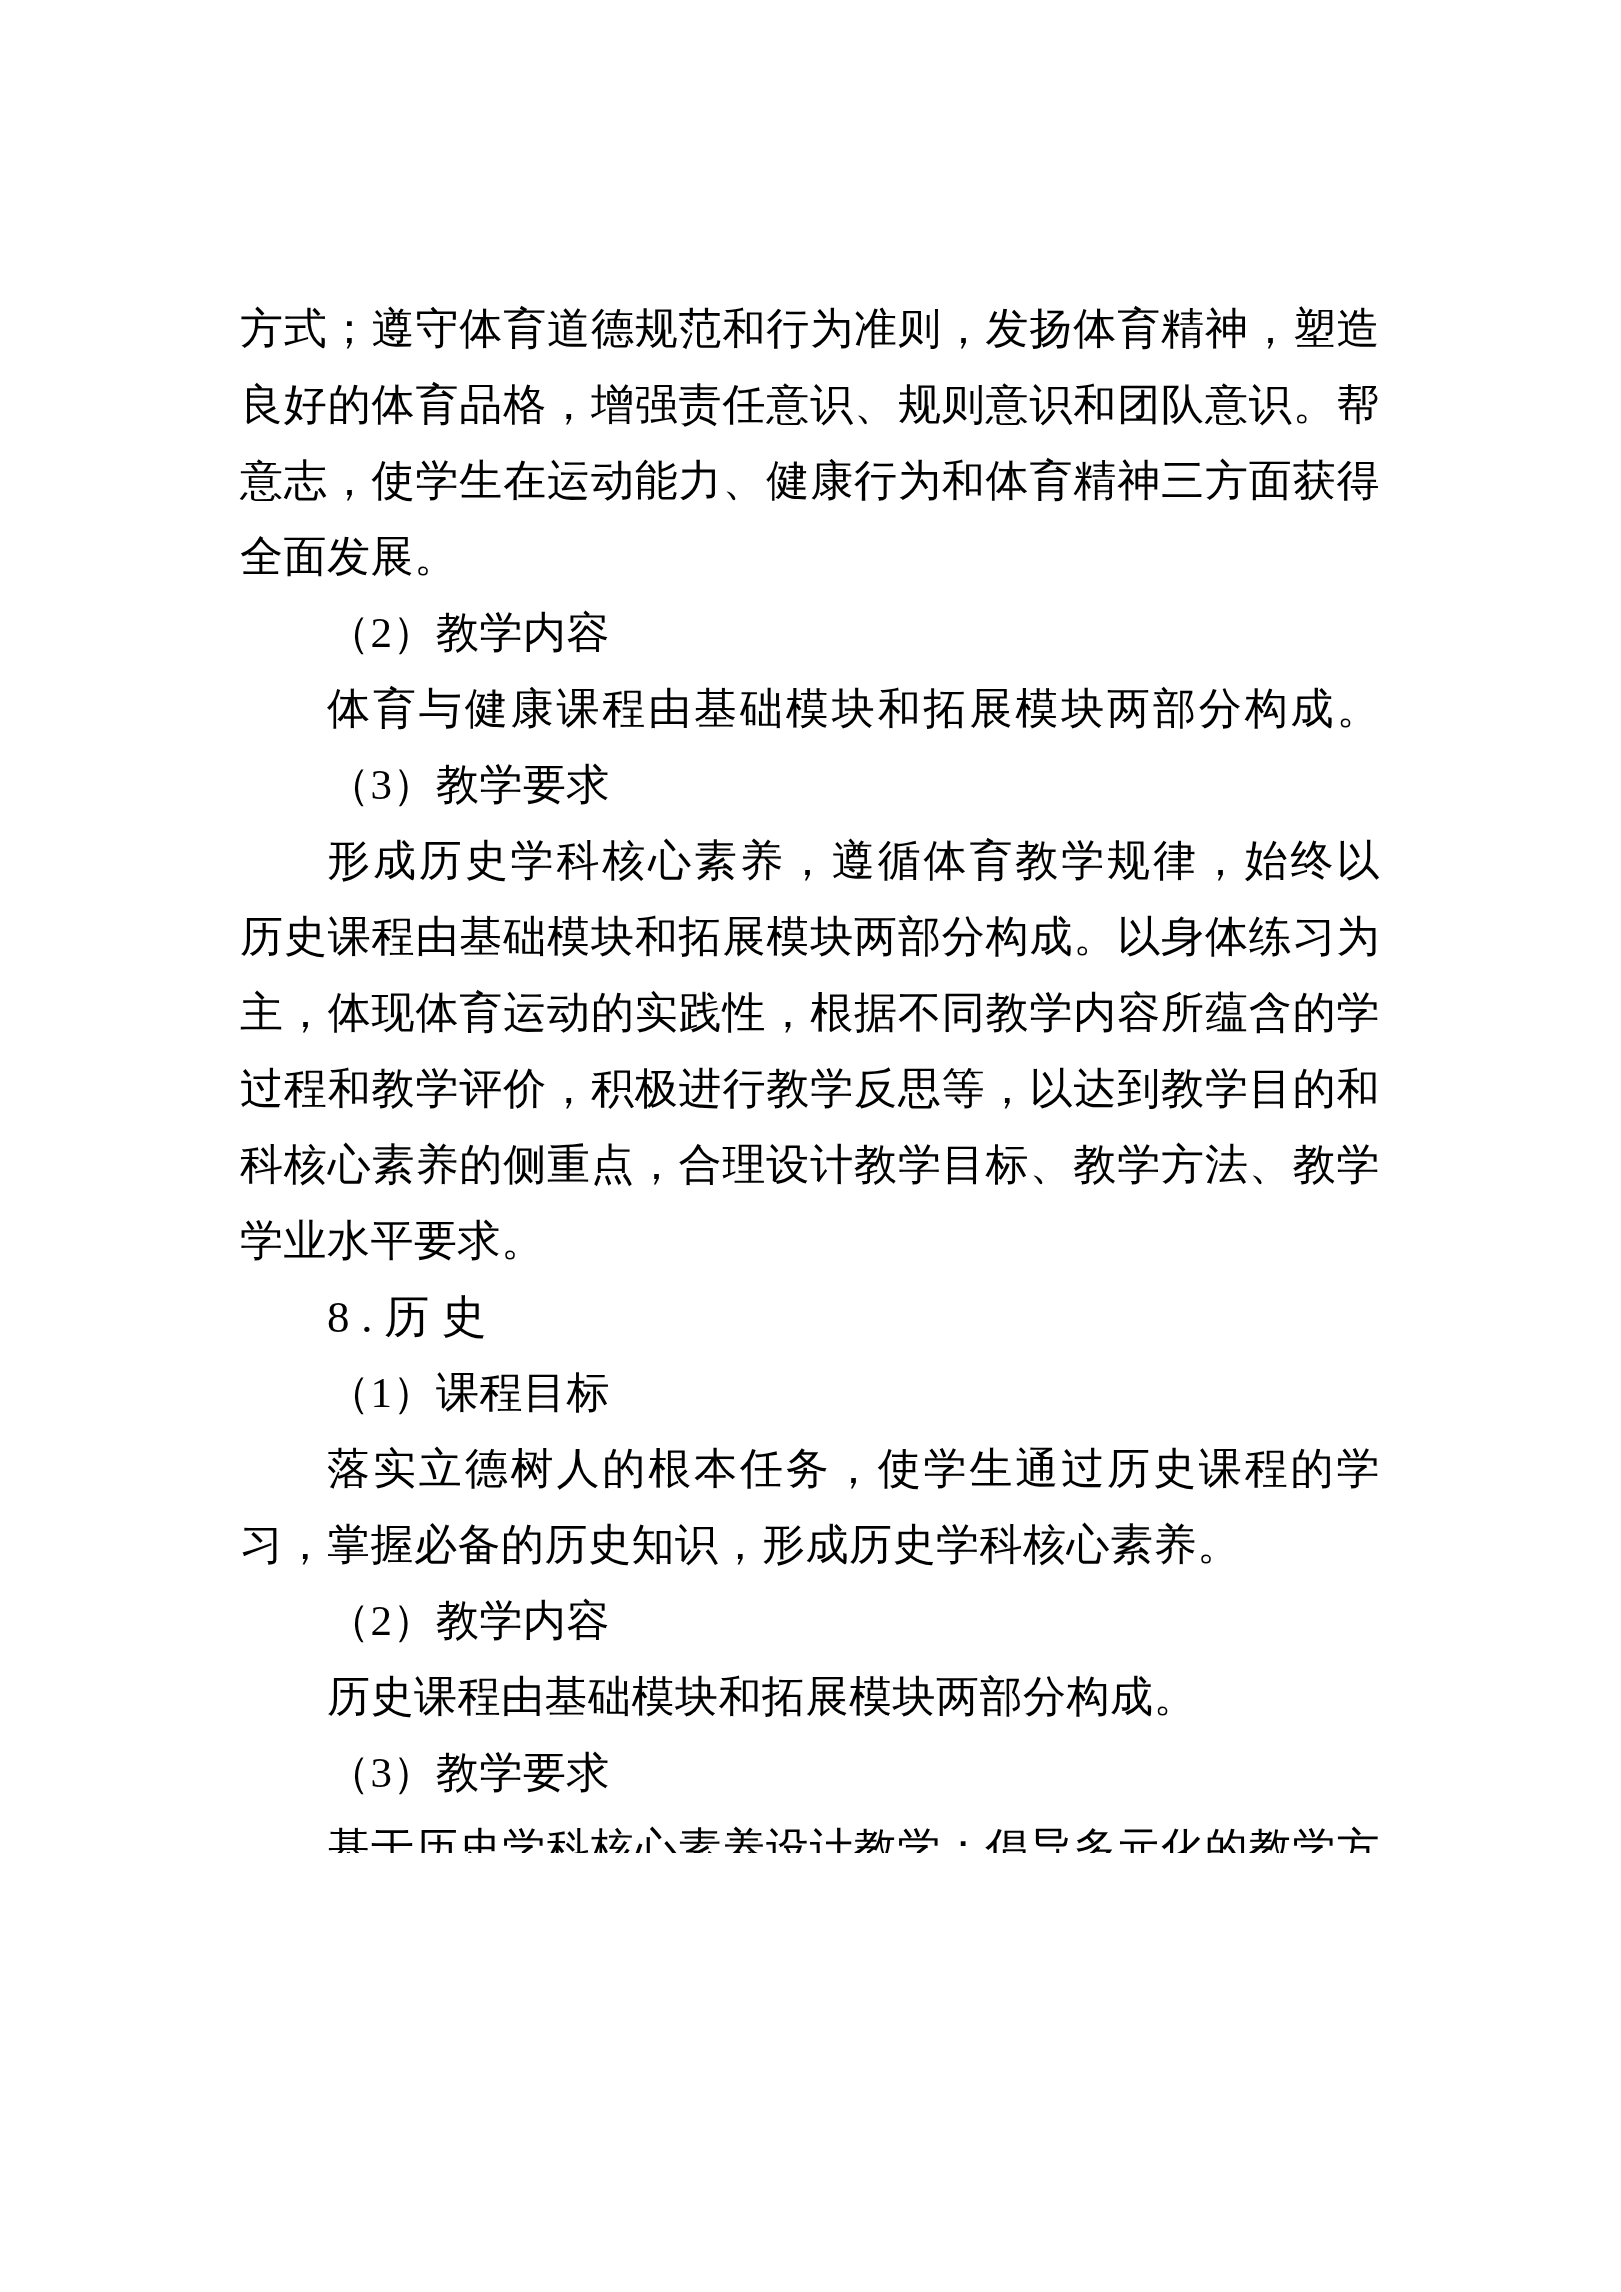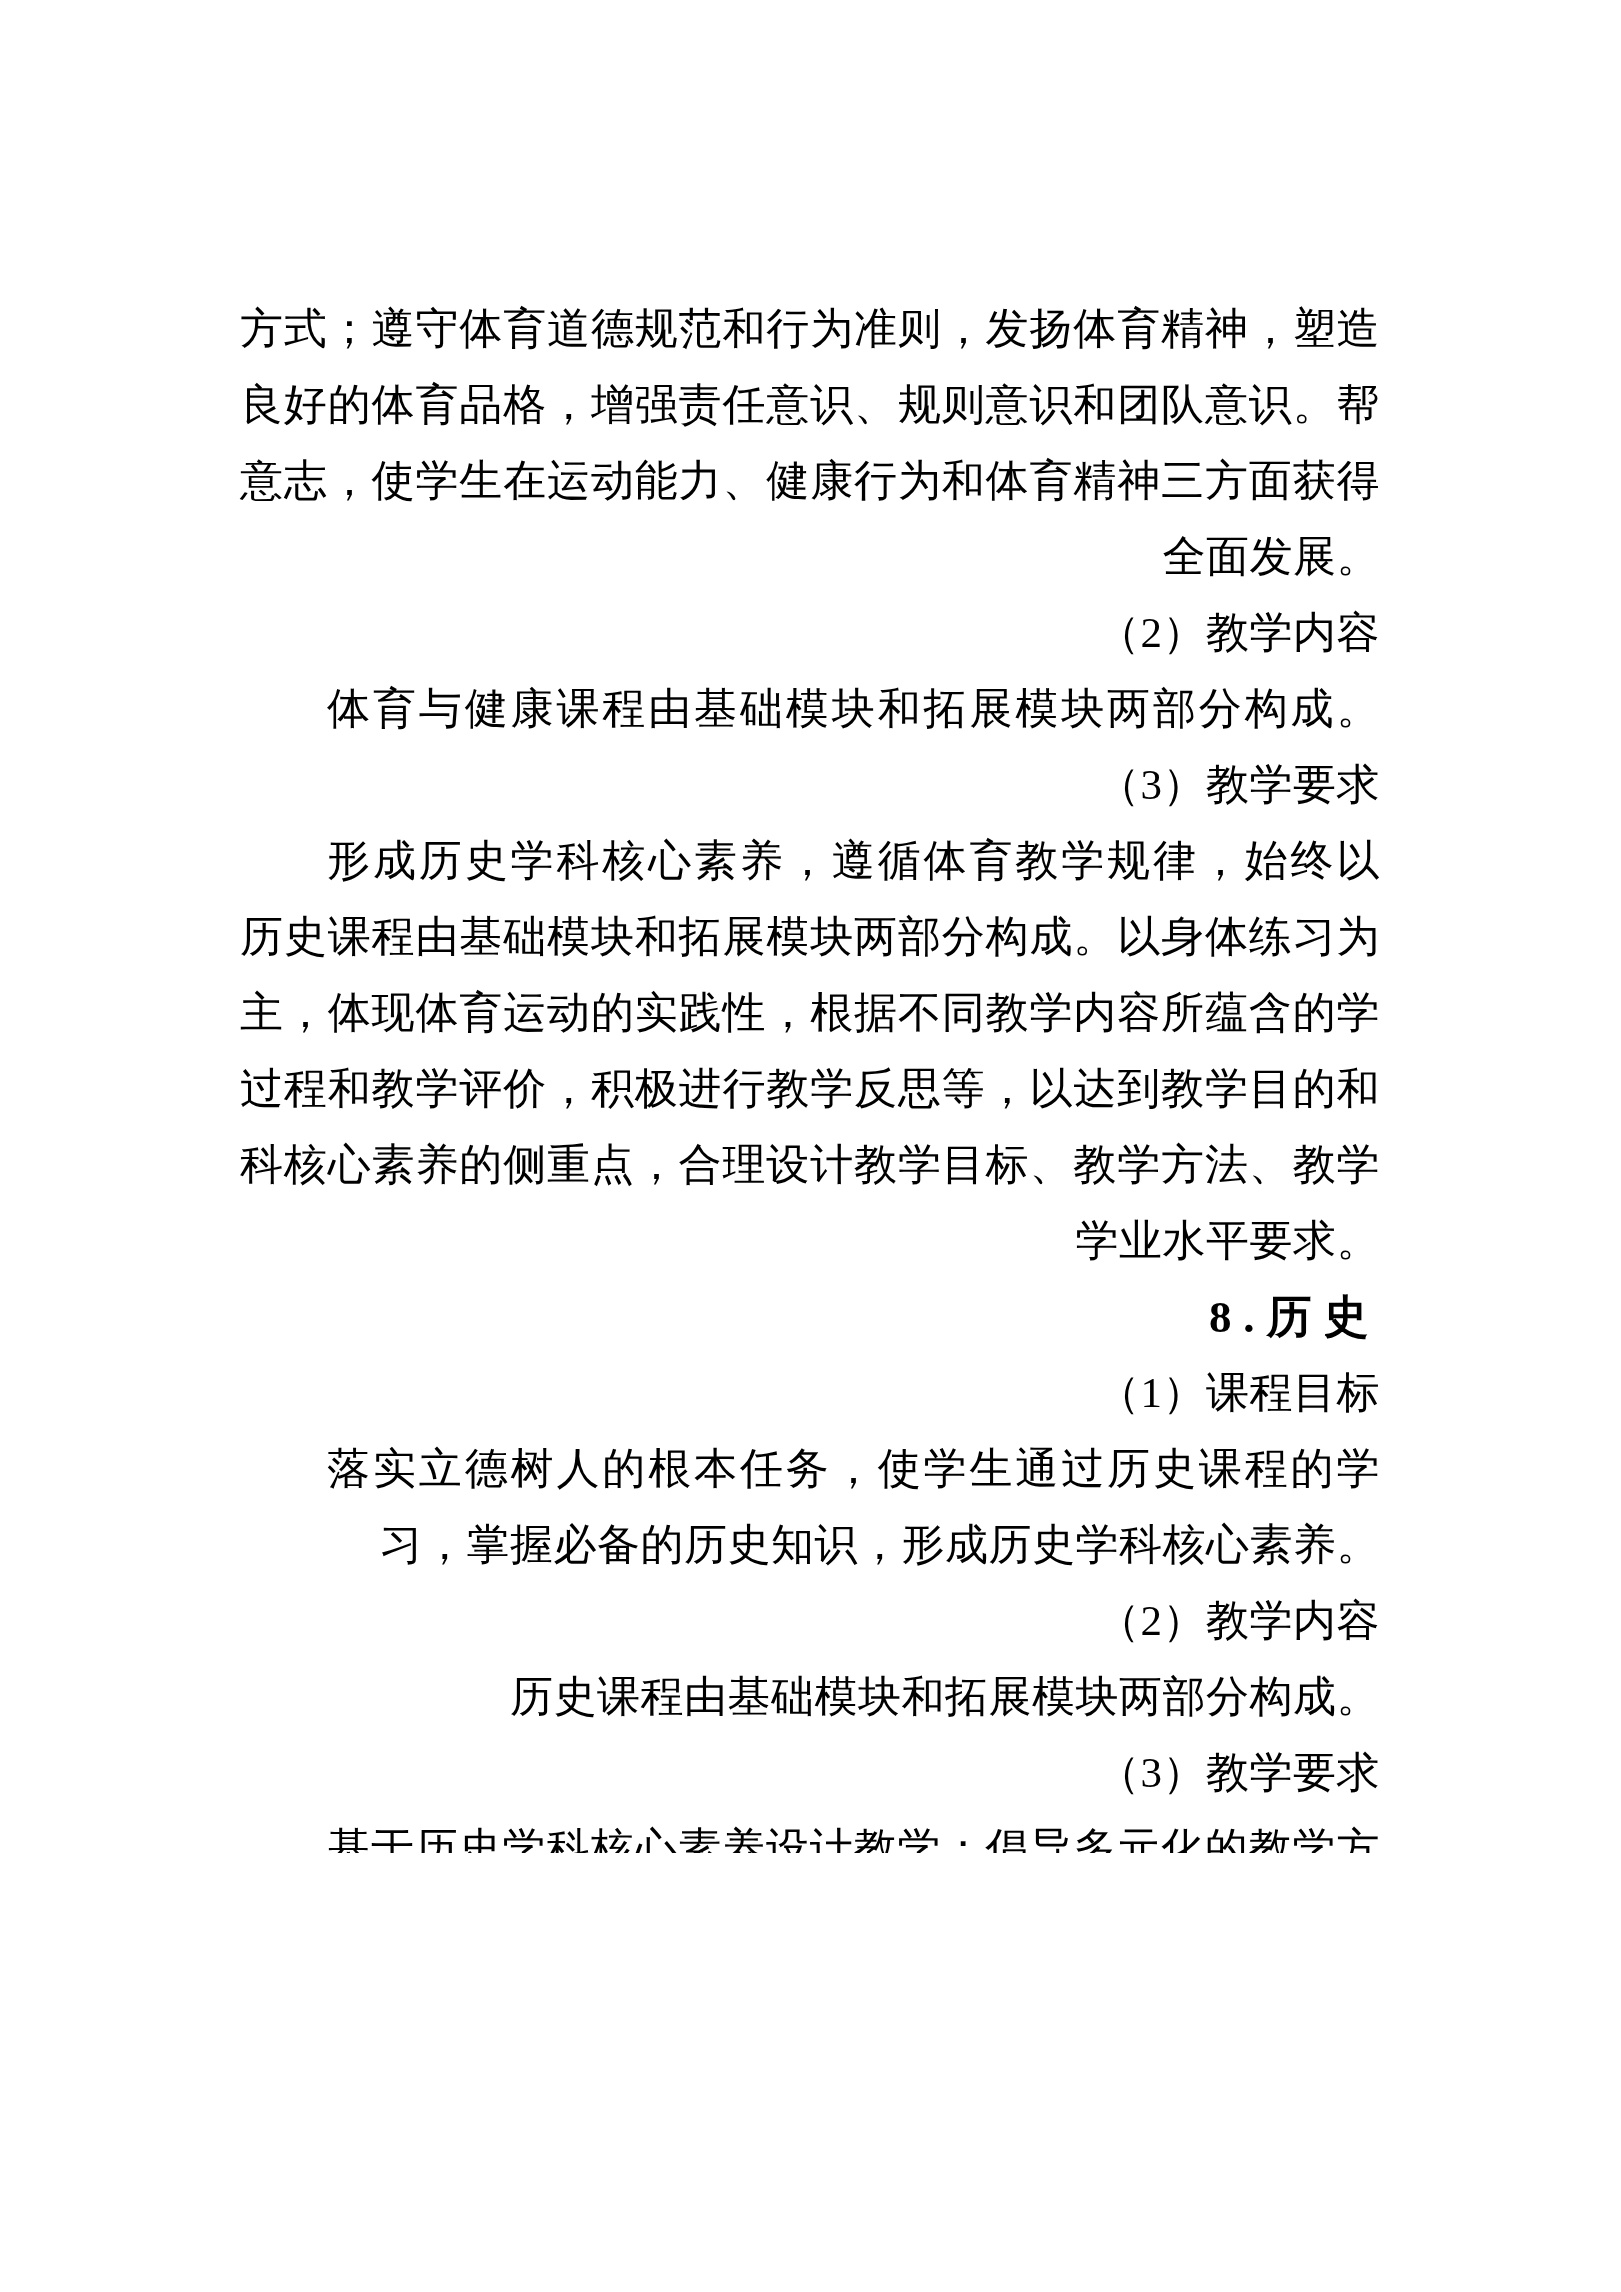--- a/index.html
+++ b/index.html
@@ -20,34 +20,34 @@
     position: absolute;
     left: 240px;
     top: 291px;
     width: 1140px;
   }
   .line {
     height: 76px;
     line-height: 76px;
     font-size: 43px;
     letter-spacing: 0.5px;
-    text-align: right;
+    text-align: left;
     white-space: nowrap;
   }
   .full {
     white-space: normal;
     text-align: justify;
     text-align-last: justify;
     text-justify: inter-ideograph;
   }
   .ind2 {
     padding-left: 87px;
   }
   .heading {
-    font-weight: bold;
+    font-weight: normal;
     font-size: 45px;
     letter-spacing: 11.8px;
   }
   .pagenum {
     position: absolute;
     top: 2086px;
     left: 0;
     width: 100%;
     height: 43px;
     line-height: 43px;

